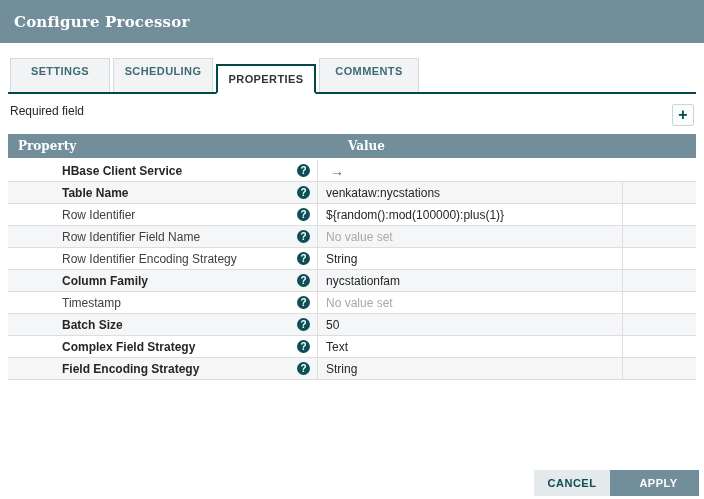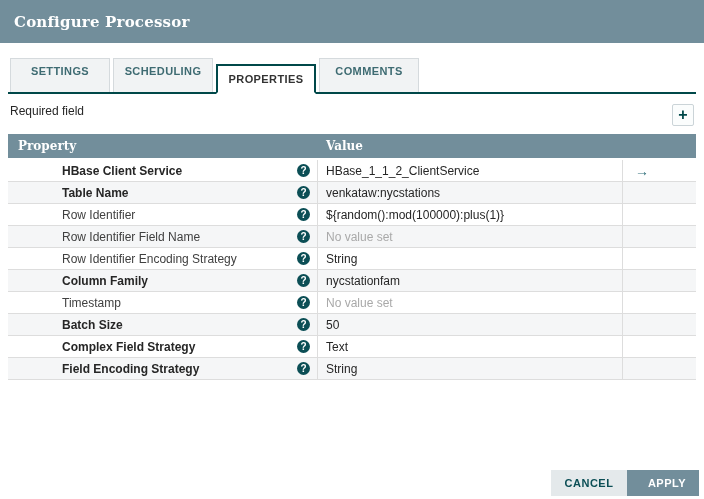--- a/index.html
+++ b/index.html
@@ -93,20 +93,21 @@
   .thead {
     display: flex;
     background: #728e9b;
     color: #fff;
     height: 24px;
     align-items: center;
     font-family: "DejaVu Serif", serif;
     font-weight: bold;
     font-size: 12px;
     margin-bottom: 2px;
+    gap: 22px;
   }
   .th-prop { width: 310px; padding-left: 10px; }
   .th-val  { flex: 1; padding-left: 8px; }
 
   .trow {
     display: flex;
     height: 22px;
     border-bottom: 1px solid #ddd;
     font-size: 12px;
     background: #fff;
@@ -171,21 +172,21 @@
   .btn {
     height: 26px;
     border: none;
     font-family: "Liberation Sans", sans-serif;
     font-size: 11px;
     font-weight: bold;
     letter-spacing: 0.5px;
     cursor: pointer;
   }
   .btn-cancel { width: 76px; background: #e4e9eb; color: #0b4e55; }
-  .btn-apply  { width: 72px; background: #728e9b; color: #fff; padding-left: 8px; }
+  .btn-apply  { width: 89px; background: #728e9b; color: #fff; padding-left: 8px; }
 </style>
 </head>
 <body>
 
 <div class="dialog">
 
   <div class="dlg-header">
     <span>Configure Processor</span>
   </div>
 
@@ -205,23 +206,20 @@
     <div class="thead">
       <div class="th-prop">Property</div>
       <div class="th-val">Value</div>
     </div>
     <div>
         <div class="trow">
           <div class="cell-prop">
             <span class="prop-name req">HBase Client Service</span>
             <span class="help-icon">?</span>
           </div>
-          <div class="cell-val">
-            <span class="">HBase_1_1_2_ClientService</span>
-          </div>
           <div class="cell-act">
             <span class="goto-icon">→</span>
           </div>
         </div>
         <div class="trow">
           <div class="cell-prop">
             <span class="prop-name req">Table Name</span>
             <span class="help-icon">?</span>
           </div>
           <div class="cell-val">

